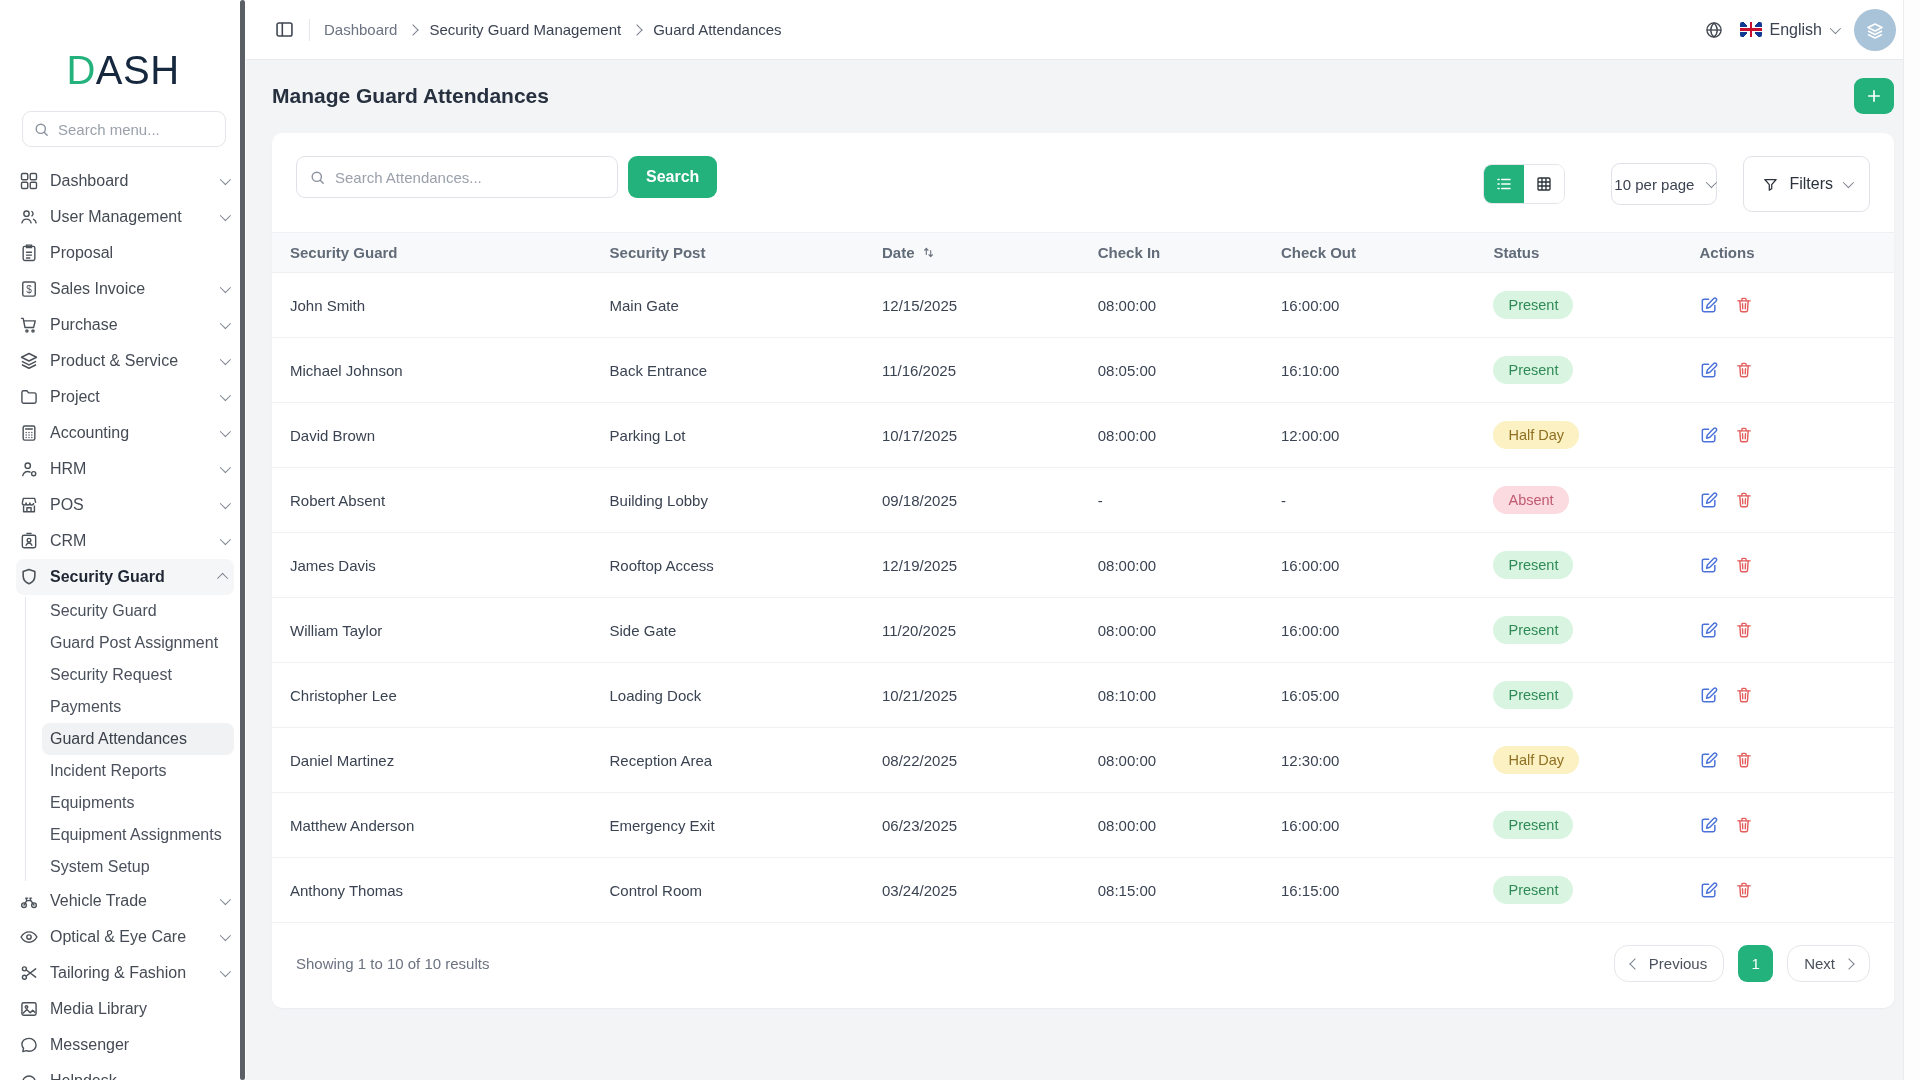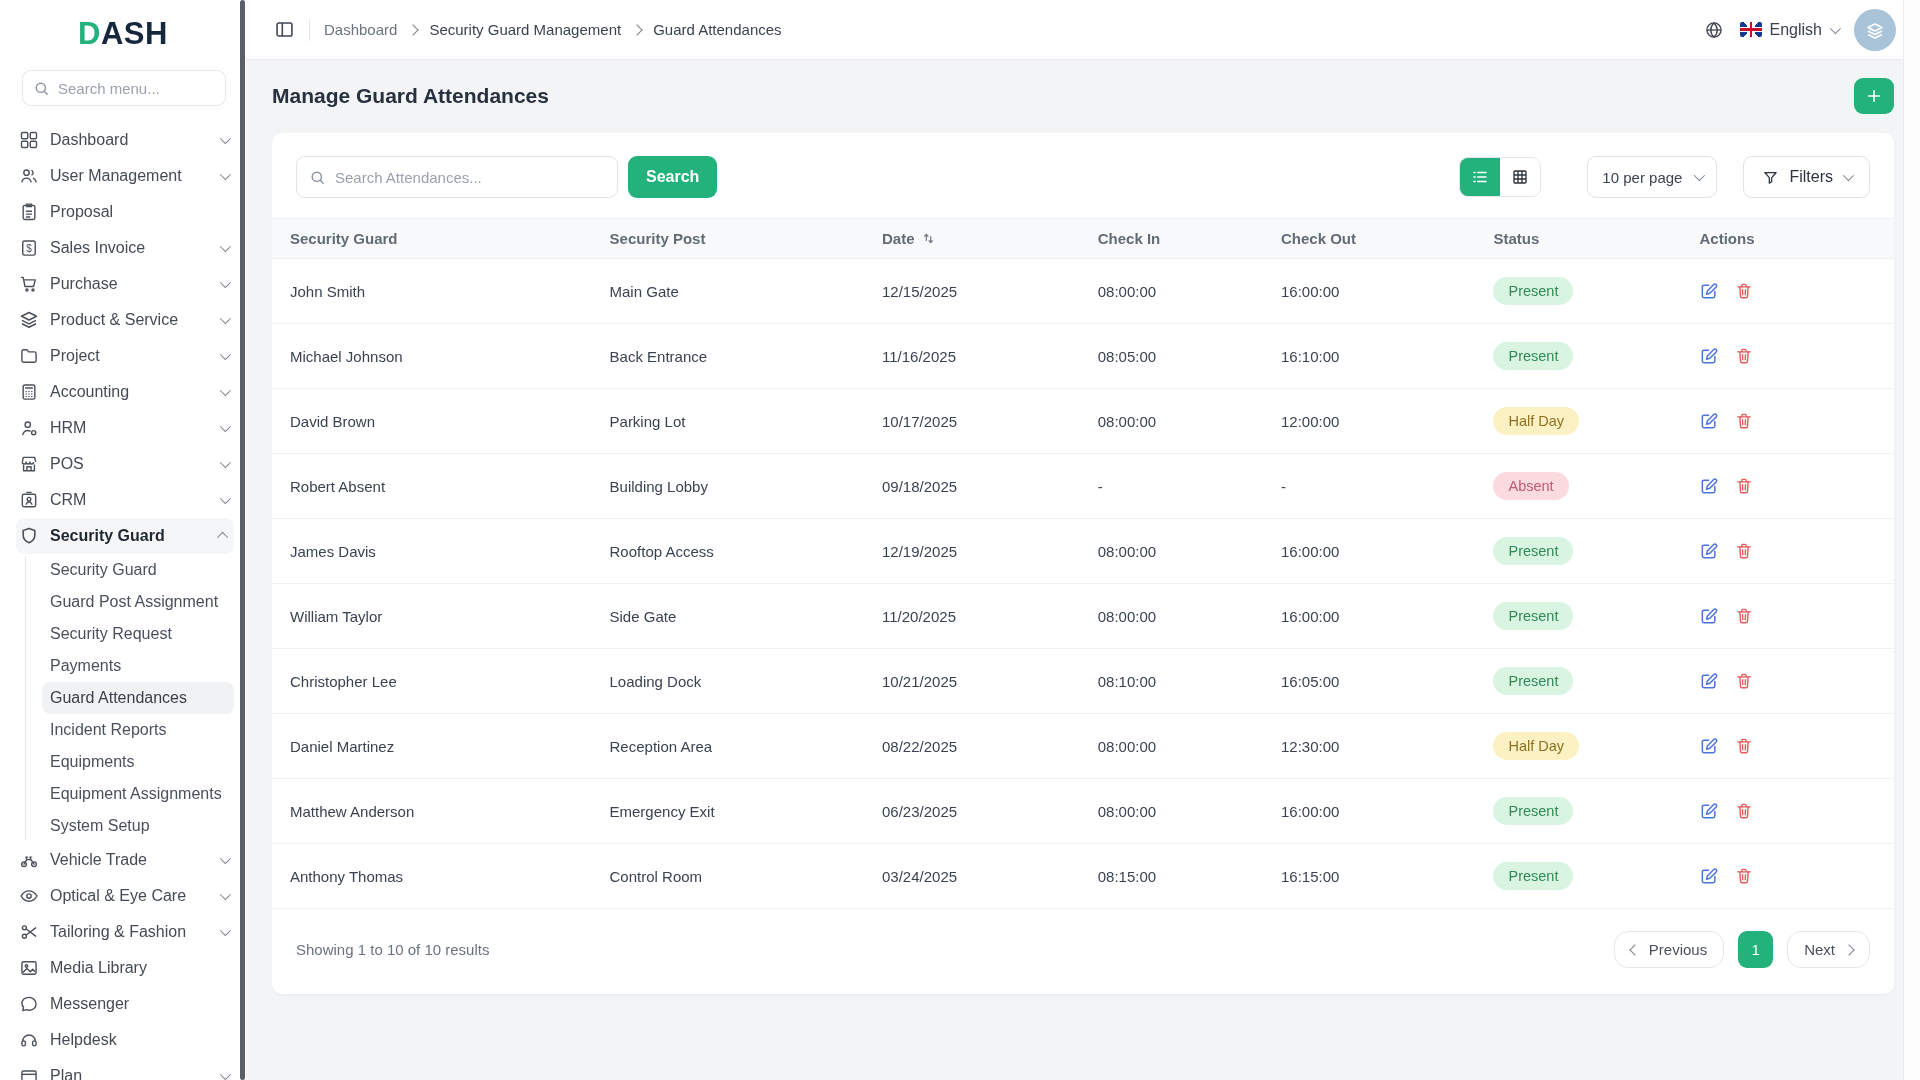--- a/index.html
+++ b/index.html
@@ -4,21 +4,21 @@
 <style>
   * { margin:0; padding:0; box-sizing:border-box; }
   html,body { width:1920px; height:1080px; overflow:hidden;
     font-family:"Liberation Sans","DejaVu Sans",sans-serif;
     background:#f3f4f6; color:#3a4352; }
   .app { display:flex; width:1920px; height:1080px; }
 
   
   .sidebar { position:relative; width:246px; flex:0 0 246px; background:#ffffff; height:1080px; }
   .sb-scrollbar { position:absolute; top:0; right:1px; width:5px; height:1080px; background:#5b6067; border-radius:3px; }
-  .logo { padding:16px 0 10px 0; text-align:center; font-size:31px; font-weight:700; letter-spacing:.5px; }
+  .logo { padding:16px 0 10px 0; text-align:center; font-size:40px; font-weight:400; letter-spacing:.5px;margin-top:32px; }
   .logo-d { color:var(--accent,#23b17c); }
   .logo-rest { color:var(--logo-navy,#16283e); }
   .menu-search { margin:8px 20px 14px 22px; height:36px; border:1px solid #e3e6ea; border-radius:9px;
     display:flex; align-items:center; gap:8px; padding:0 10px; background:#fff; color:#8b939e; }
   .menu-search input { border:0; outline:none; width:150px; font-size:15px; color:#0369a1; background:transparent;
     font-family:inherit; }
   .menu-search input::placeholder { color:#9aa1ab; }
   .nav { padding:2px 12px 0 16px; }
   .nav-item { display:flex; align-items:center; gap:10px; height:36px; padding:0 6px 0 2px;
     color:#454b54; font-size:16px; border-radius:8px; cursor:pointer; }
@@ -75,22 +75,22 @@
   .search-box input { border:0; outline:none; flex:1; font-size:15px; color:#4b5563; font-family:inherit; background:transparent; }
   .search-box input::placeholder { color:#9aa1ab; }
   .search-btn { height:42px; padding:0 18px; background:var(--accent,#23b17c); border:0; border-radius:9px;
     color:#fff; font-size:16px; font-weight:600; cursor:pointer; font-family:inherit; }
   .toolbar-right { margin-left:auto; display:flex; align-items:center; gap:26px; }
   .view-toggle { display:flex; border:1px solid #e2e5e9; border-radius:9px; overflow:hidden; }
   .vt-btn { width:40px; height:38px; display:flex; align-items:center; justify-content:center;
     background:#fff; color:#2c333c; border:0; cursor:pointer; }
   .vt-btn.active { background:var(--accent,#23b17c); color:#fff; }
   .per-page { height:42px; border:1px solid #dfe3e8; border-radius:9px; background:#fff; display:flex;
-    align-items:center; gap:12px; padding:0 14px; font-size:15px; color:#3b4352; cursor:pointer;margin-left:20px; }
-  .filters-btn { height:42px; border:1px solid #dfe3e8; border-radius:9px; background:#fff; display:flex;
+    align-items:center; gap:12px; padding:0 2px; font-size:15px; color:#3b4352; cursor:pointer;margin-left:20px; }
+  .filters-btn { height:56px; border:1px solid #dfe3e8; border-radius:9px; background:#fff; display:flex;
     align-items:center; gap:10px; padding:0 18px; font-size:16px; color:#2c333c; cursor:pointer; font-family:inherit; }
 
   table.grid { width:100%; border-collapse:collapse; table-layout:fixed; }
   table.grid thead th { background:#f8f9fb; border-top:1px solid #eef0f3; border-bottom:1px solid #eef0f3;
     text-align:left; font-size:15px; font-weight:700; color:#626b78; height:40px; padding:0 10px 0 18px; }
   table.grid td { height:65px; border-bottom:1px solid #f0f1f4; font-size:15px; color:#3a4352;
     padding:0 10px 0 18px; white-space:nowrap; overflow:hidden; }
   .th-sort { display:inline-flex; align-items:center; gap:6px; cursor:pointer; }
   .sort-ic { color:#6b7280; }
   .badge { display:inline-block; padding:6px 15px; border-radius:999px; font-size:14.5px; }

